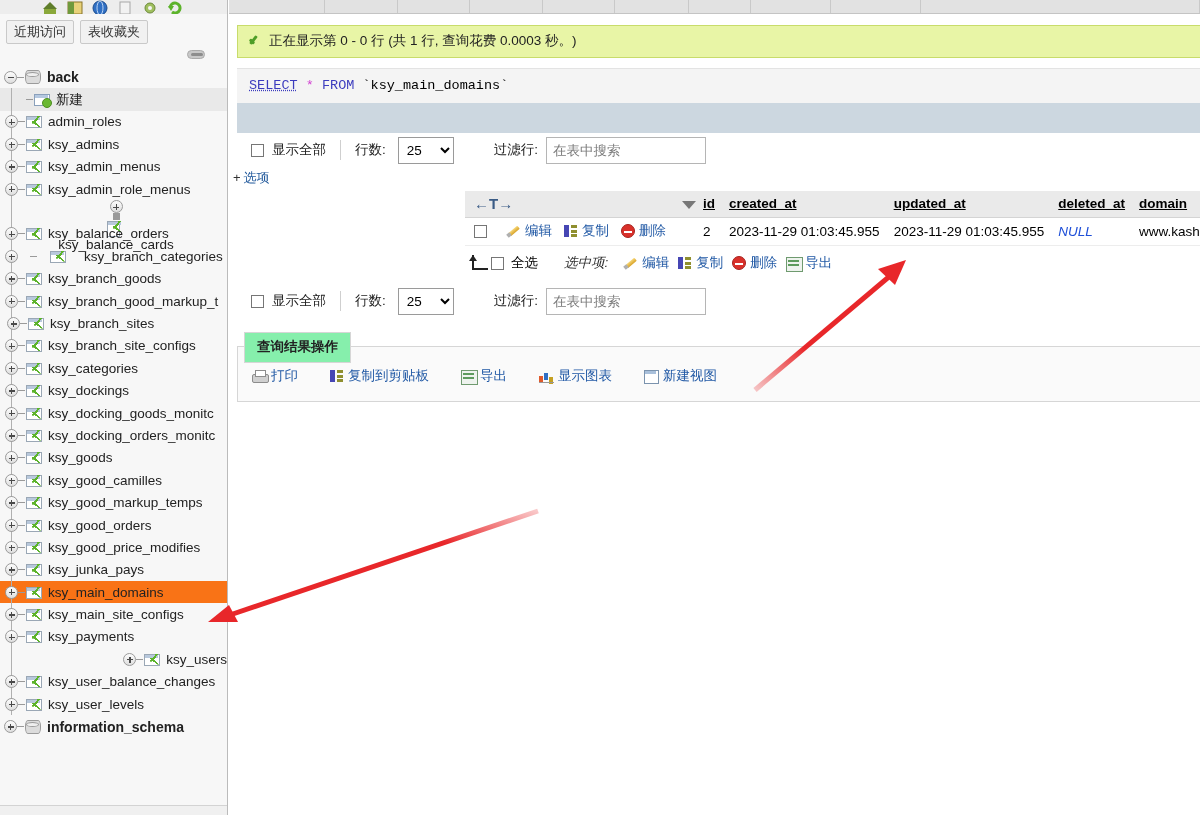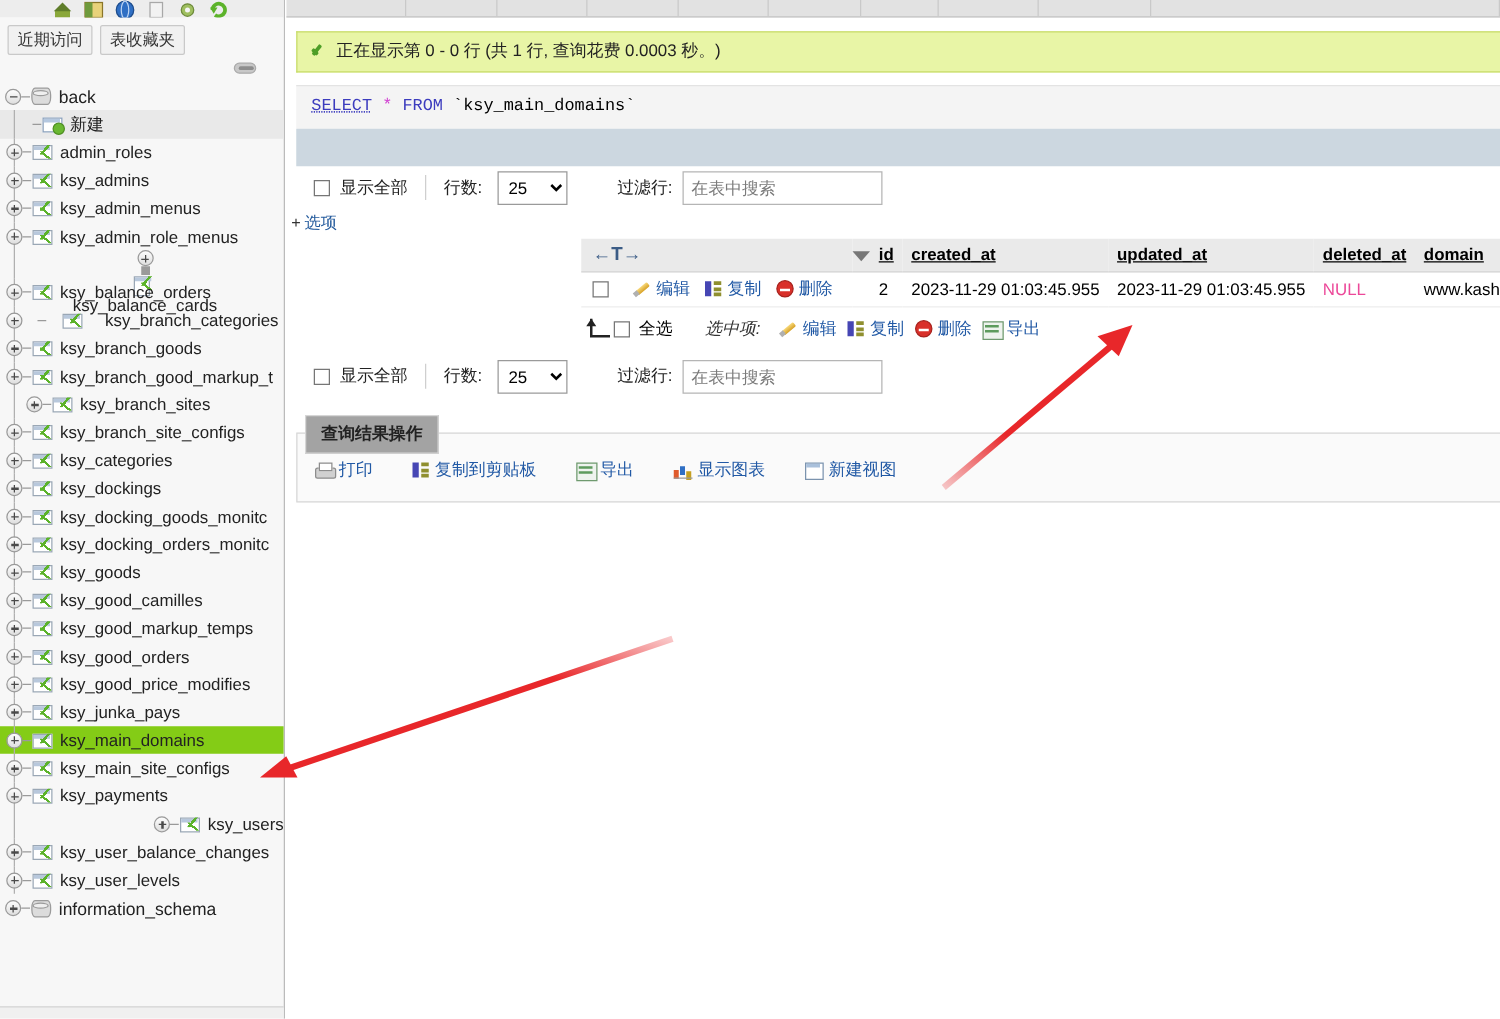--- a/index.html
+++ b/index.html
@@ -62,23 +62,23 @@
   #db-tree { padding: 0 0 0 0; }
   .tree-row {
     display: flex; align-items: center;
     height: 22.4px;
     padding-left: 4px;
     white-space: nowrap;
     font-size: 13.5px;
     cursor: pointer;
     position: relative;
   }
-  .tree-row.selected { background: #84cc16; text-align: center; }
+  .tree-row.selected { background: #f97316; text-align: center; }
   .tree-row.newrow { background: #e9e9e9; }
-  .tree-row.db { font-weight: normal; }
+  .tree-row.db { font-weight: bold; }
   .tree-row .lbl { color: #222; }
   .tree-row.db .lbl { font-size: 14px; }
 
   .expander {
     width: 13px; height: 13px; flex: 0 0 13px;
     border: 1px solid #9a9a9a; border-radius: 50%;
     background: linear-gradient(#fdfdfd,#dedede);
     position: relative; margin-right: 0px;
   }
   .expander::before, .expander::after {
@@ -265,21 +265,21 @@
     border-bottom: 1px solid #d4d4d4;
     white-space: nowrap;
   }
   table.res th.sortable { text-decoration: underline; cursor: pointer; }
   table.res td {
     padding: 4px 7px 5px 7px;
     white-space: nowrap;
     background: #fff;
     border-bottom: 1px solid #ededed;
   }
-  td.null-val { color: #ec4899; }
+  td.null-val { color: #1d4ed8; font-style: italic; }
 
   .act-link { color: #2159a5; cursor: pointer; }
   .row-actions { display: flex; align-items: center; gap: 3px; }
   .mini { display:inline-flex; align-items:center; gap:4px; margin-right:9px; cursor:pointer; }
 
   
   .i-pencil { width:14px;height:14px;position:relative;display:inline-block;flex:0 0 14px;}
   .i-pencil::before{content:"";position:absolute;left:1px;top:5px;width:12px;height:4px;
     background:linear-gradient(#f7d87a,#d8a227);transform:rotate(-40deg);border-radius:1px;}
   .i-pencil::after{content:"";position:absolute;left:0px;top:9px;width:4px;height:4px;
@@ -333,21 +333,21 @@
   #qr-panel {
     margin: 28px 0 0 8px;
     width: 1192px;
     border: 1px solid #d6d6d6;
     background: #fafafa;
     position: relative;
     padding: 20px 0 16px 0;
   }
   #qr-legend {
     position: absolute; left: 6px; top: -15px;
-    background: #a3a3a3; border: 1px solid #d6d6d6;
+    background: #86efac; border: 1px solid #d6d6d6;
     padding: 5px 12px 6px 12px;
     font-size: 13.5px; font-weight: bold; color: #222;
   }
   #qr-actions { display:flex; align-items:center; padding-left: 14px; gap: 0; }
   #qr-actions .mini { margin-right: 32px; font-size:13.5px; }
 
   
   .anno { position:absolute; pointer-events:none; }
   #scroll-bottom {
     position:absolute; left:0; bottom:0; width: 228px; height:10px; background:#f0f0f0;
@@ -481,21 +481,21 @@
             <span class="ico tbl-ico"></span>
             <span class="lbl">ksy_branch_goods</span>
           </div>
           <div class="tree-row tree-indent-1" style="padding-left: 5px;">
             <span class="vline"></span>
             <span class="expander" style="margin-left: 0px;"></span>
             <span class="hline"></span>
             <span class="ico tbl-ico"></span>
             <span class="lbl">ksy_branch_good_markup_t</span>
           </div>
-          <div class="tree-row tree-indent-1" style="padding-left: 21px;">
+          <div class="tree-row tree-indent-1" style="padding-left: 7px;">
             <span class="vline"></span>
             <span class="expander" style="margin-left: 0px;"></span>
             <span class="hline"></span>
             <span class="ico tbl-ico"></span>
             <span class="lbl">ksy_branch_sites</span>
           </div>
           <div class="tree-row tree-indent-1" style="padding-left: 5px;">
             <span class="vline"></span>
             <span class="expander" style="margin-left: 0px;"></span>
             <span class="hline"></span>

